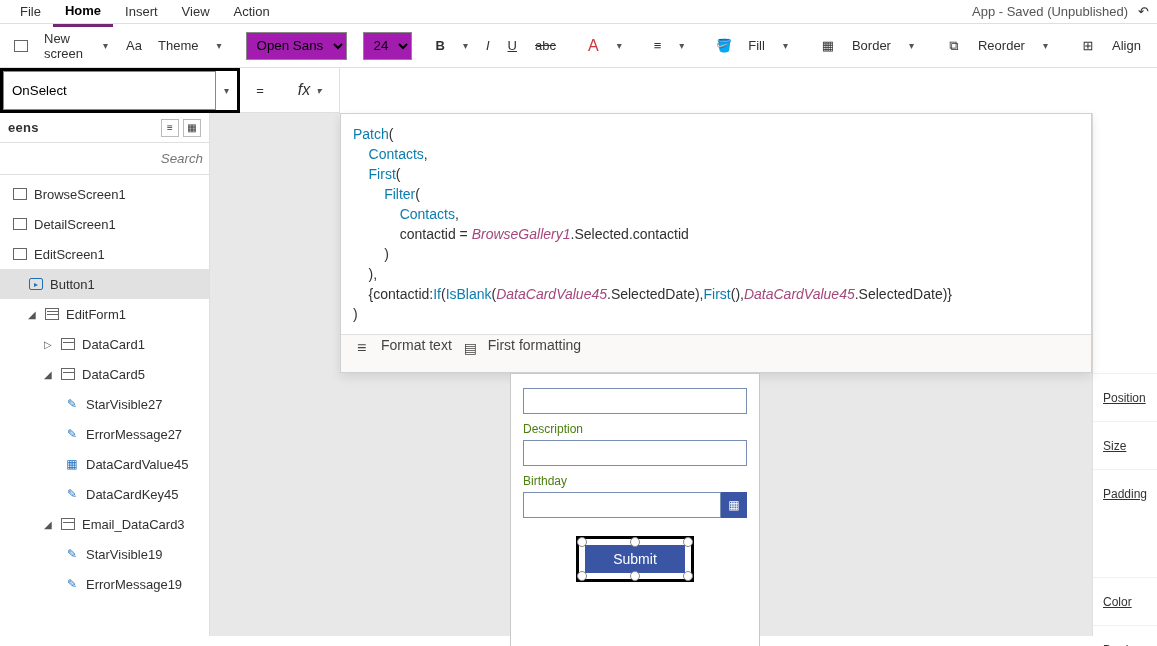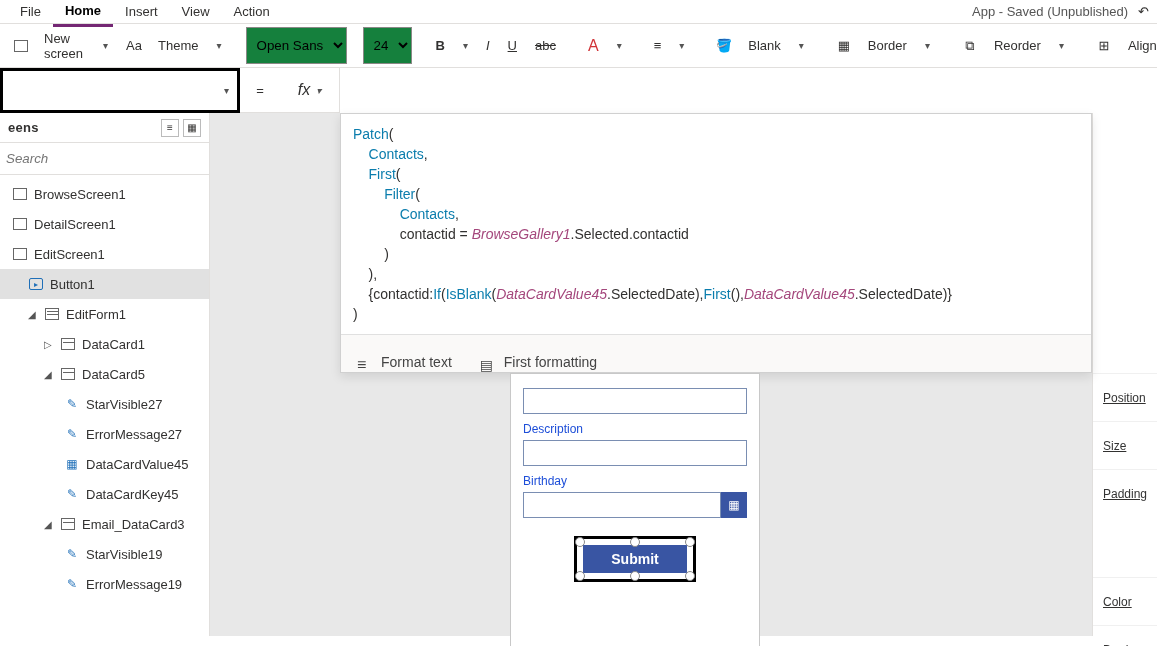--- a/index.html
+++ b/index.html
@@ -9,21 +9,21 @@
 .menubar { display: flex; align-items: center; height: 24px; border-bottom: 1px solid #e1dfdd; padding: 0 8px; }
 .menubar .menu-item { padding: 6px 12px; cursor: pointer; }
 .menubar .menu-item.active { font-weight: 600; border-bottom: 3px solid #742774; color: #000; }
 .menubar .spacer { flex: 1; }
 .menubar .save-status { color: #555; padding: 0 10px; }
 
 
 .ribbon { display: flex; align-items: center; height: 44px; border-bottom: 1px solid #e1dfdd; padding: 0 6px; gap: 2px; }
 .ribbon .rib-btn { display: flex; align-items: center; gap: 16px; padding: 4px 8px; cursor: pointer; height: 32px; }
 .ribbon .rib-icon { width: 16px; height: 16px; display:inline-flex; align-items:center; justify-content:center; }
-.ribbon select { height: 37px; border: 1px solid #8a8886; padding: 0 6px; background: #15803d; }
+.ribbon select { height: 28px; border: 1px solid #8a8886; padding: 0 6px; background: #a21caf; }
 .ribbon .sep { width: 1px; height: 28px; background: #e1dfdd; margin: 0 6px; }
 .ribbon .font-sel { width: 160px; }
 .ribbon .size-sel { width: 56px; }
 .chev { font-size: 10px; color: #555; margin-left:2px; }
 
 
 .formularow { display: flex; align-items: stretch; height: 45px; }
 .prop-select-wrap { width: 240px; border: 3px solid #000; display:flex; align-items:center; }
 .prop-select { width: 100%; height: 100%; border: 1px solid #8a8886; padding: 0 8px; appearance:none; background:#fff; }
 .prop-select-wrap .dd { margin-left:auto; padding:0 8px; color:#555; }
@@ -33,21 +33,21 @@
 
 .main { display: flex; height: calc(646px - 34px - 44px - 45px); }
 
 
 .leftpane { width: 210px; border-right: 1px solid #e1dfdd; display:flex; flex-direction:column; background:#fff; }
 .leftpane-header { display:flex; align-items:center; height:30px; padding:0 8px; border-bottom:1px solid #e1dfdd; gap:6px;}
 .leftpane-header .title { font-size:13px; font-weight:600; letter-spacing: .02em;}
 .leftpane-header .view-icons { margin-left:auto; display:flex; gap:4px; }
 .view-ic { width:18px; height:18px; border:1px solid #bbb; display:flex; align-items:center; justify-content:center; font-size:10px; }
 .search { padding:4px 6px; border-bottom:1px solid #e1dfdd; }
-.search input { width:100%; border:none; outline:none; padding:4px 0; color:#a0a0a0; font-style:italic; }
+.search input { width:100%; border:none; outline:none; padding:4px 0; color:#a0a0a0; font-style:italic;text-align:right; }
 .tree { flex:1; overflow-y:auto; padding:4px 0; font-size:13px; }
 .tree-item { display:flex; align-items:center; height:30px; padding:0 6px; gap:6px; cursor:pointer; }
 .tree-item.selected { background:#e1e1e1; }
 .ind-1{ padding-left:12px; } .ind-2{ padding-left:28px; } .ind-3{ padding-left:44px; } .ind-4{ padding-left:64px; }
 .ti-icon { width:16px; height:14px; display:inline-flex; align-items:center; justify-content:center; }
 .screen-ic { width:14px;height:12px;border:1px solid #666; }
 .btn-ic { width:14px;height:12px;border:1px solid #1f6fb8;border-radius:2px; display:flex;align-items:center;justify-content:center; }
 .btn-ic::after { content:"▸"; font-size:8px; color:#1f6fb8; }
 .card-ic { width:14px;height:12px;border:1px solid #666; position:relative; }
 .card-ic::after { content:""; position:absolute; top:3px; left:1px; width:12px; height:1px; background:#666; }
@@ -56,35 +56,35 @@
 .form-ic::after { content:""; position:absolute; top:5px; left:1px; width:12px; height:1px; background:#666; }
 .pencil-ic { color:#1f6fb8; font-size:12px; }
 .cal-ic { color:#1f6fb8; font-size:12px; }
 .tri { width:10px; font-size:10px; color:#555; }
 
 
 .center { flex:1; position:relative; background:#e8e8e8; }
 .formula-editor { position:absolute; left:130px; top:0; right:0; height:260px; background:#fff; border:1px solid #d0d0d0; box-shadow:0 4px 10px rgba(0,0,0,0.1); padding:10px 12px 0 12px; font-family: Consolas, monospace; font-size:14px; line-height:20px; }
 .formula-editor .pad{ white-space:pre; }
 .kw-fn{ color:#0b7dad; } .kw-ds{ color:#0b7dad; } .kw-var{ color:#a4477c; font-style:italic; }
-.format-bar { position:absolute; bottom:0; left:0; right:0; height:38px; border-top:1px solid #e0e0e0; display:flex; align-items:flex-end; gap:28px; padding:0 16px; color:#444; background:#faf9f8;}
+.format-bar { position:absolute; bottom:0; left:0; right:0; height:38px; border-top:1px solid #e0e0e0; display:flex; align-items:flex-start; gap:12px; padding:0 16px; color:#444; background:#faf9f8;}
 .format-bar .fbtn{ display:flex; align-items:center; gap:8px; cursor:pointer;}
 .fi { width:16px; height:14px; display:inline-block; }
 .fi-lines::before { content:"≡"; font-size:16px; line-height:14px; }
 .fi-lines2::before { content:"▤"; font-size:14px; }
 
 .phone-canvas { position:absolute; left:300px; top:260px; width:250px; height:290px; background:#fff; border:1px solid #c8c8c8; padding:10px 12px; }
-.field-label { color:#1d4ed8; font-size:12px; margin-top:8px; }
+.field-label { color:#4d7c0f; font-size:12px; margin-top:8px; }
 .field-input { width:100%; height:26px; border:1px solid #7a8eb2; margin-top:4px; }
 .date-row{ display:flex; margin-top:4px;}
 .date-input{ flex:1; height:26px; border:1px solid #7a8eb2; }
 .date-btn{ width:26px; height:26px; background:#3955a3; color:#fff; display:flex; align-items:center; justify-content:center; font-size:12px; }
 .submit-wrap{ margin-top:18px; display:flex; justify-content:center; }
 .submit-sel { border:3px solid #000; padding:6px; position:relative; }
-.submit-btn { background:#3955a3; color:#fff; font-weight:700; padding:6px 28px; font-size:14px; }
+.submit-btn { background:#3955a3; color:#fff; font-weight:400; padding:6px 28px; font-size:14px; }
 .handle { width:10px; height:10px; background:#fff; border:1px solid #888; border-radius:50%; position:absolute; }
 .h-tl{top:-2px;left:-2px}.h-tm{top:-2px;left:50%;transform:translateX(-50%)}.h-tr{top:-2px;right:-2px}
 .h-bl{bottom:-2px;left:-2px}.h-bm{bottom:-2px;left:50%;transform:translateX(-50%)}.h-br{bottom:-2px;right:-2px}
 
 
 .rightpane { width:65px; border-left:1px solid #e1dfdd; background:#fff; padding-top:0;text-decoration:underline; }
 .rightpane .prow { height:48px; display:flex; align-items:center; padding:0 10px; font-size:12px; color:#333; border-top:1px solid #f0f0f0; }
 .rightpane .spacer-top{ height:260px;}
 </style>
 </head>
@@ -142,21 +142,21 @@
       <span class="chev">▾</span>
     </div>
   <div class="sep"></div>
   <div class="rib-btn">
       <span>≡</span>
       <span class="chev">▾</span>
     </div>
   <div class="sep"></div>
   <div class="rib-btn">
     <span class="rib-icon">🪣</span>
-    <span>Blank</span>
+    <span>Fill</span>
     <span class="chev">▾</span>
   </div>
   <div class="sep"></div>
   <div class="rib-btn">
     <span class="rib-icon">▦</span>
     <span>Border</span>
     <span class="chev">▾</span>
   </div>
   <div class="sep"></div>
   <div class="rib-btn">
@@ -167,20 +167,21 @@
   <div class="sep"></div>
   <div class="rib-btn">
     <span class="rib-icon">⊞</span>
     <span>Align</span>
     <span class="chev">▾</span>
   </div>
 </div>
 
 <div class="formularow">
   <div class="prop-select-wrap">
+    <input class="prop-select" value="OnSelect" style="">
     <span class="chev dd">▾</span>
   </div>
   <div class="eq">=</div>
   <div class="fx">
     <span style="font-style:italic">fx</span>
     <span class="chev">▾</span>
   </div>
 </div>
 
 <div class="main">

